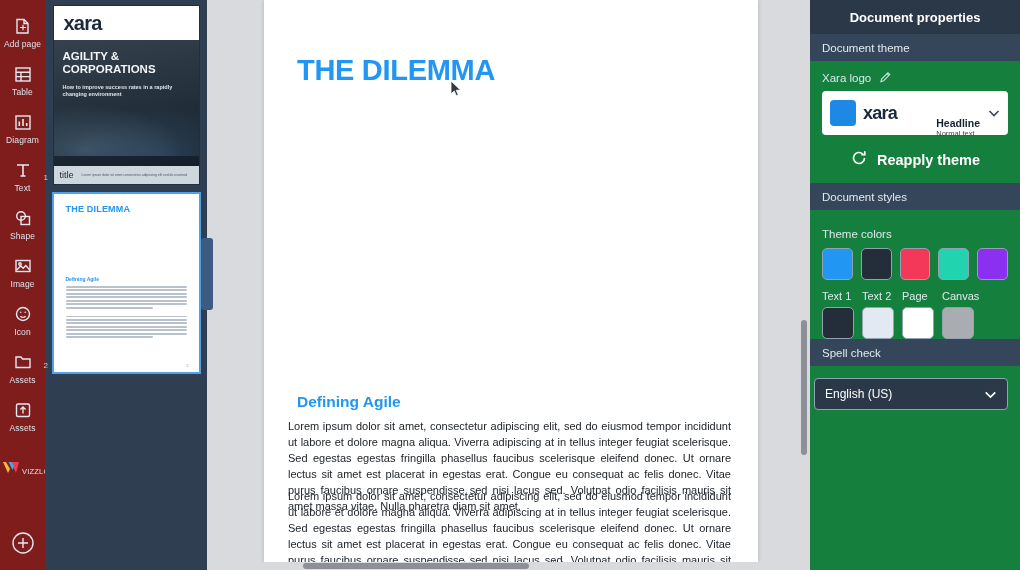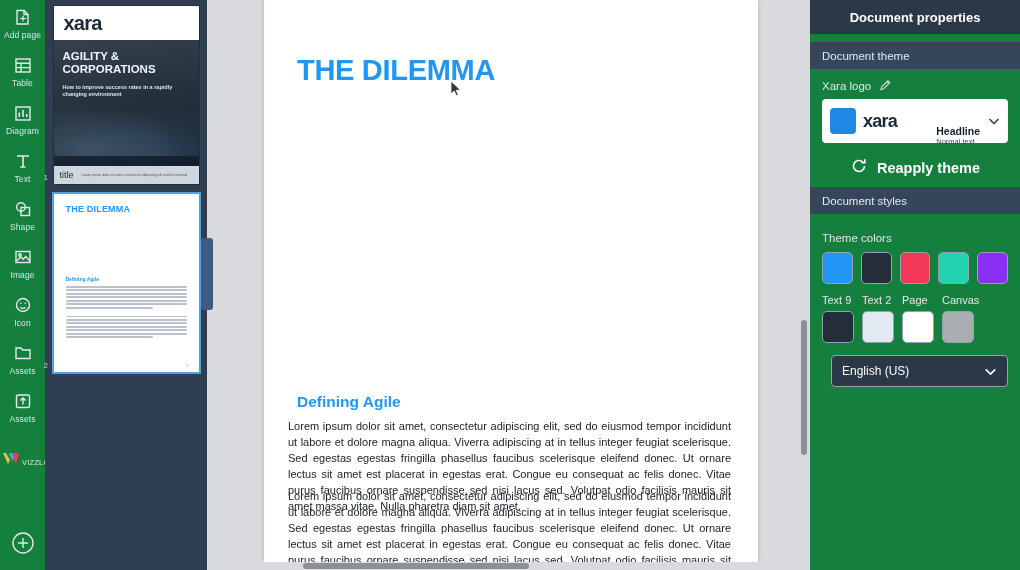--- a/index.html
+++ b/index.html
@@ -12,25 +12,25 @@
   }
   #app {
     position: relative;
     width: 1020px; height: 570px;
     display: flex;
   }
 
   
   .toolrail {
     width: 45px;
-    background: #15803d;
+    background: #7f1d1d;
     display: flex;
     flex-direction: column;
     align-items: center;
-    padding-top: 2px;
+    padding-top: 11px;
     flex: 0 0 45px;
     position: relative;
   }
   .tool {
     width: 45px;
     height: 48px;
     display: flex;
     flex-direction: column;
     align-items: center;
     justify-content: flex-start;
@@ -246,21 +246,20 @@
     color: #ffffff;
     background: #2b3847;
   }
   .props .section {
     background: #36465a;
     height: 27px;
     display: flex; align-items: center;
     padding-left: 12px;
     font-size: 11.5px;
     color: #e3e9ef;
-    margin-top: 8px;
   }
   .props .body { padding: 10px 12px 0 12px; }
   .row-label {
     font-size: 11.5px;
     color: #dfe6ed;
     display: flex; align-items: center;
     margin-bottom: 7px;
   }
   .row-label .pencil { margin-left: 8px; opacity: .9; cursor: pointer; display:flex; }
 
@@ -283,20 +282,21 @@
   }
   .logocard .texts { margin-left: auto; text-align: left; padding-right: 6px; margin-top: 29px;}
   .logocard .texts .h { font-size: 10.5px; font-weight: bold; color: #16202b; line-height: 11px;}
   .logocard .texts .n { font-size: 7.5px; color: #3d4855; line-height: 9px;}
   .logocard .chev { color: #3b4756; display: flex; }
 
   .reapply {
     display: flex; align-items: center; justify-content: center;
     gap: 9px;
     margin-top: 14px;
+    padding-bottom: 12px;
     cursor: pointer;
   }
   .reapply .rtxt { font-size: 14.5px; font-weight: bold; color: #ffffff; }
 
   .swatch-label { font-size: 11.5px; color: #dfe6ed; margin: 8px 0 8px 0; }
   .swatches { display: flex; gap: 8px; }
   .sw {
     width: 32px; height: 32px;
     border-radius: 5px;
     border: 1px solid #93a2b3;
@@ -307,21 +307,21 @@
     margin: 10px 0 5px 0;
   }
   .sw-names span { width: 32px; font-size: 11px; color: #e0e7ee; text-align: left; white-space: nowrap;}
   .custom-row {
     display: flex; align-items: center; justify-content: space-between;
     margin-top: 12px; padding-bottom: 8px;
     font-size: 11.5px; color: #dfe6ed;
     cursor: pointer;
   }
   .select {
-    margin: 12px 12px 0 21px;
+    margin: 12px 12px 0 4px;
     height: 32px;
     background: #2b3847;
     border: 1px solid #93a2b3;
     border-radius: 4px;
     display: flex; align-items: center;
     padding: 0 8px 0 10px;
     font-size: 12px;
     color: #ffffff;
     cursor: pointer;
   }
@@ -571,34 +571,35 @@
       <div class="swatch-label">Theme colors</div>
       <div class="swatches">
         <div class="sw" style="background:#2196f3"></div>
         <div class="sw" style="background:#232e3a"></div>
         <div class="sw" style="background:#f4385a"></div>
         <div class="sw" style="background:#22d3b0"></div>
         <div class="sw" style="background:#8b2ff0"></div>
       </div>
 
       <div class="sw-names">
-        <span>Text 9</span>
+        <span>Text 1</span>
         <span>Text 2</span>
         <span>Page</span>
         <span>Canvas</span>
       </div>
       <div class="swatches">
         <div class="sw" style="background:#232e3a"></div>
         <div class="sw" style="background:#e3e9f2"></div>
         <div class="sw" style="background:#ffffff"></div>
         <div class="sw" style="background:#a9adb2"></div>
       </div>
 
     </div>
 
+    <div class="section">Spell check</div>
 
     <div class="select">
       <span>English (US)</span>
       <span class="chev">
         <svg width="17" height="17" viewBox="0 0 16 16" fill="none" stroke="#ffffff" stroke-width="1.6">
           <path d="M3.5 6l4.5 4.5L12.5 6"></path>
         </svg>
       </span>
     </div>
   </div>

